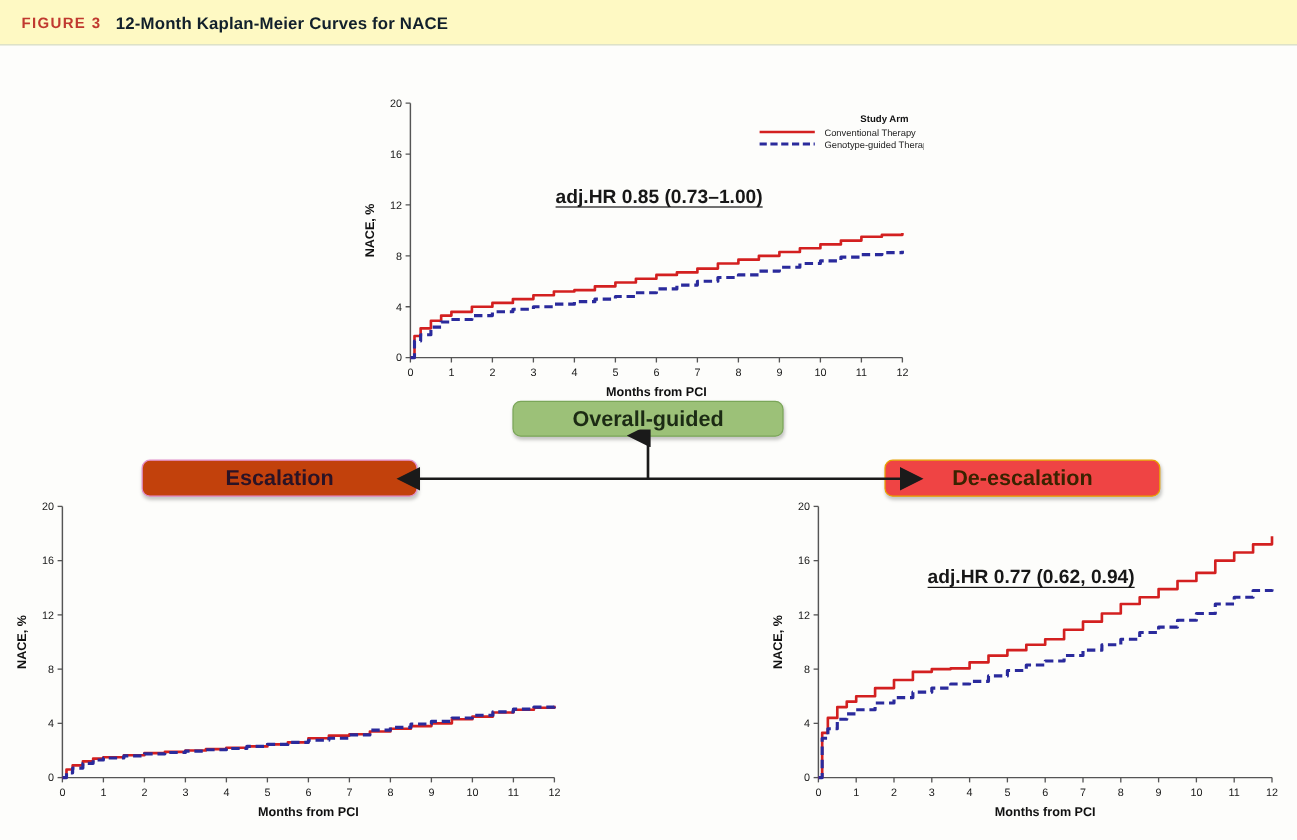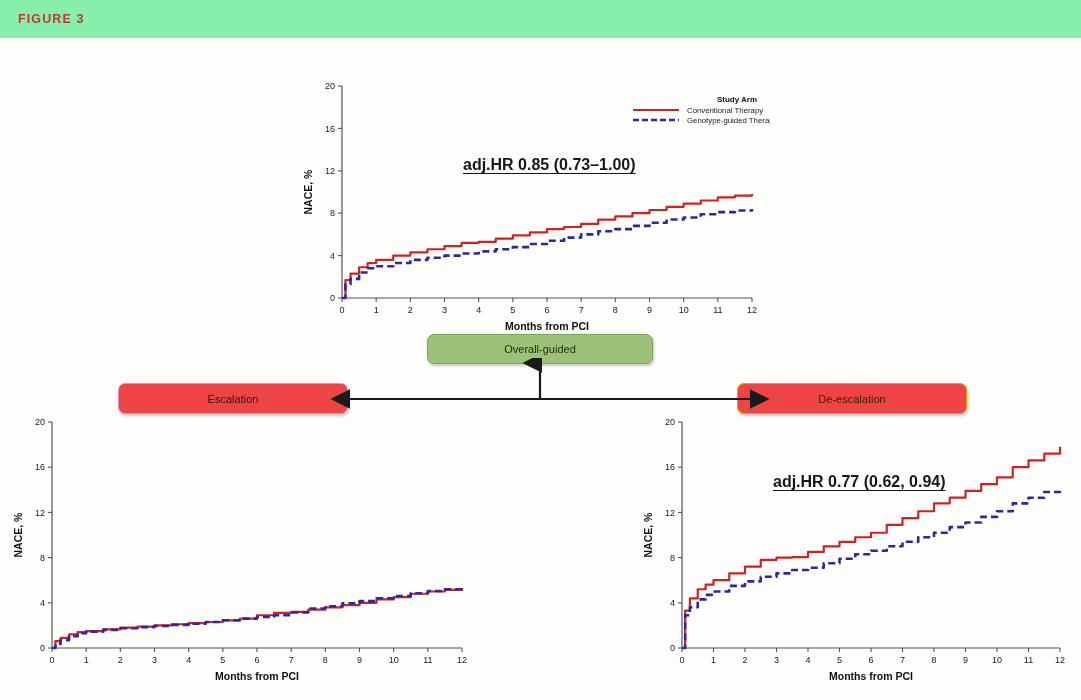--- a/index.html
+++ b/index.html
@@ -14,21 +14,21 @@
     overflow: hidden;
     position: relative;
   }
 
   
   #fig-header {
     position: absolute;
     left: 0; top: 0;
     width: 1081px;
     height: 38px;
-    background: #86efac;
+    background: #fef9c3;
     border-bottom: 1px solid #c8d2cb;
     display: flex;
     align-items: center;
     box-sizing: border-box;
     padding-left: 18px;
   }
   #fig-header .fig-num {
     color: #c0392f;
     font-weight: bold;
     font-size: 12.5px;
@@ -71,36 +71,36 @@
     text-underline-offset: 3px;
   }
 
   
   .flow-box {
     position: absolute;
     display: flex;
     align-items: center;
     justify-content: center;
     border-radius: 7px;
-    font-weight: normal;
-    font-size: 11px;
+    font-weight: bold;
+    font-size: 18px;
     box-sizing: border-box;
     box-shadow: 1px 2px 3px rgba(0,0,0,0.22);
   }
   #box-overall {
     left: 427px; top: 296px;
     width: 226px; height: 30px;
     background: #9cc178;
     border: 1.5px solid #7aa658;
     color: #1c2b14;
   }
   #box-escalation {
     left: 118px; top: 345px;
     width: 230px; height: 31px;
-    background: #ef4444;
+    background: #c2410c;
     border: 1.5px solid #e38fcd;
     color: #2a1326;
   }
   #box-deescalation {
     left: 737px; top: 345px;
     width: 230px; height: 31px;
     background: #ef4444;
     border: 1.5px solid #e8a200;
     color: #3a2300;
   }
@@ -133,20 +133,21 @@
     font-family: "Liberation Sans", sans-serif;
     font-size: 7.8px;
     fill: #222222;
   }
 </style>
 </head>
 <body>
 
 <div id="fig-header">
   <span class="fig-num">FIGURE 3</span>
+  <span class="fig-title">12-Month Kaplan-Meier Curves for NACE</span>
 </div>
 
 <div id="fig-body">
 
   <div class="panel" id="panel-overall" style="left:290px; top:20px;">
       <svg width="480" height="290" viewBox="0 0 480 290">
         <line x1="52" y1="28" x2="52" y2="240" stroke="#555" stroke-width="1.2"></line>
         <line x1="52" y1="240" x2="462" y2="240" stroke="#555" stroke-width="1.2"></line>
         <line x1="48" y1="240" x2="52" y2="240" stroke="#555" stroke-width="1.1"></line>
         <text x="45" y="243.2" text-anchor="end" class="axis-tick">0</text>

